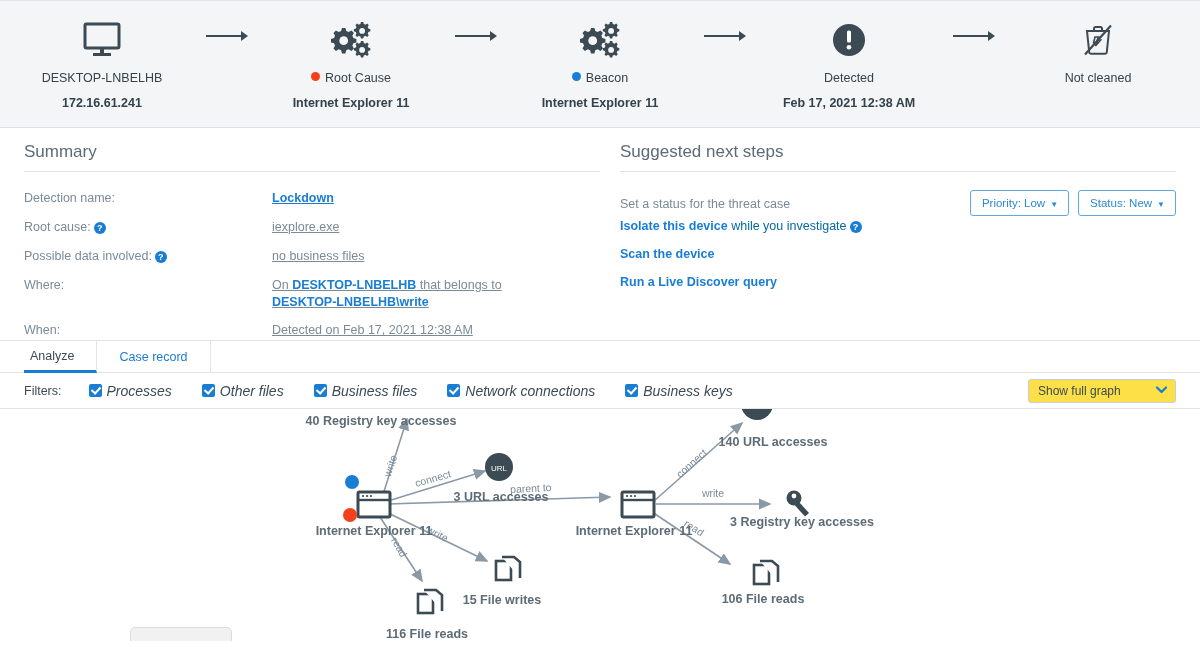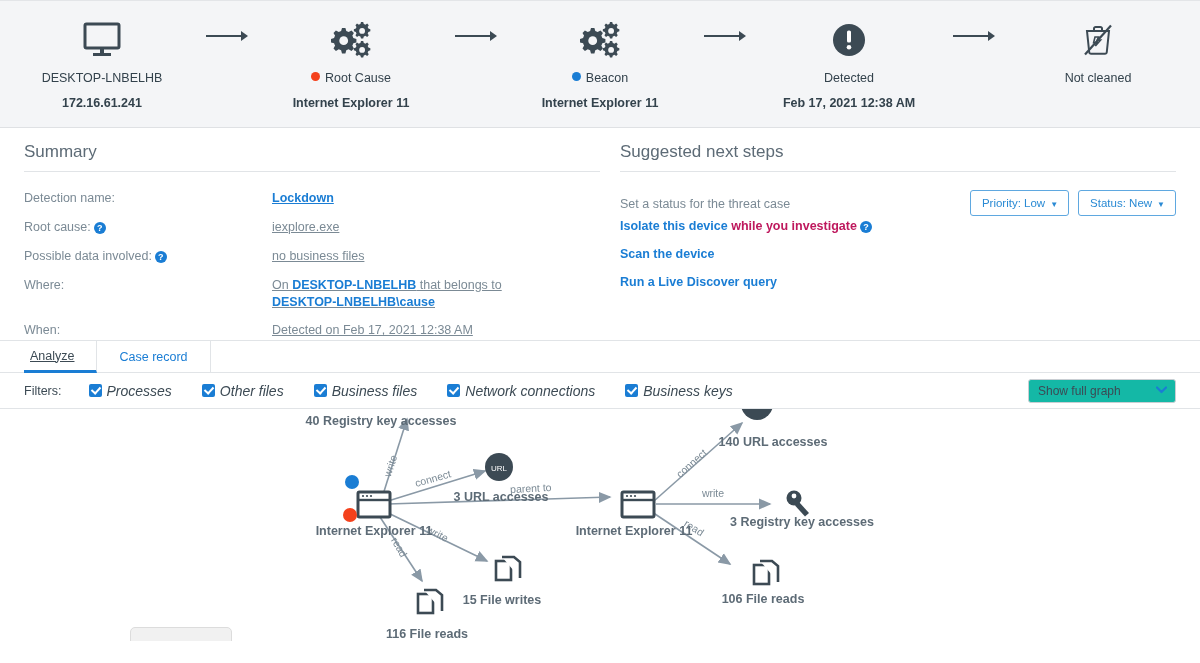--- a/index.html
+++ b/index.html
@@ -111,21 +111,21 @@
     color:#2a8ad4;
     background:#fff;
     font-size:11.5px;
     padding:6px 10px 6px 11px;
     white-space:nowrap;
     font-family:"Liberation Sans", sans-serif;
     cursor:pointer;
   }
   .pill .caret{ font-size:8px; margin-left:5px; }
   .step-line{ margin-bottom:14px; font-size:12.5px; }
-  .step-line .muted{ color:#be185d; font-weight:bold; }
+  .step-line .muted{ color:#0369a1; font-weight:normal; }
 
   
   .tabs-wrap{
     border-top:1px solid #e1e4e7;
     margin:0 0 0 0;
     padding:0 24px;
     height:33px;
     display:flex;
     align-items:stretch;
     position:relative;
@@ -137,21 +137,21 @@
   .tab{
     display:flex;align-items:center;
     padding:0 22px;
     font-size:12.5px;
     color:#1a7dd4;
     border-right:1px solid #e1e4e7;
     cursor:pointer;
     position:relative;
     z-index:2;
   }
-  .tab:first-child{ padding-left:6px; padding-right:22px;text-decoration:underline;}
+  .tab:first-child{ padding-left:6px; padding-right:22px;}
   .tab.active{ color:#3c4a54; border-bottom:3px solid #1a7dd4; }
 
   
   .filters{
     height:36px;
     padding:0 24px;
     display:flex;
     align-items:center;
     justify-content:space-between;
     border-bottom:1px solid #e1e4e7;
@@ -165,21 +165,21 @@
   }
   .cbox:after{
     content:"";position:absolute;left:4px;top:1px;
     width:4px;height:7px;border:solid #fff;border-width:0 2px 2px 0;
     transform:rotate(42deg);
   }
   .fchk span{ color:#3c4a54; font-size:14px;font-style:italic;}
   .select{
     border:1px solid #c9ced3;
     border-radius:3px;
-    background:#14b8a6;
+    background:#fde047;
     width:148px;height:24px;
     display:flex;align-items:center;justify-content:space-between;
     padding:0 8px 0 9px;
     font-size:12px;color:#3c4a54;
     cursor:pointer;
   }
   .select .caret{ color:#1a7dd4; font-size:10px;}
 
   
   .graph{
@@ -331,21 +331,21 @@
       <div class="v">iexplore.exe</div>
     </div>
 
     <div class="kv">
       <div class="k"><span>Possible data involved:</span><span class="help">?</span></div>
       <div class="v">no business files</div>
     </div>
 
     <div class="kv">
       <div class="k">Where:</div>
-      <div class="v" style="max-width:290px"><span>On </span><span class="lnk">DESKTOP-LNBELHB</span><span> that belongs to </span><span class="lnk">DESKTOP-LNBELHB\cause</span></div>
+      <div class="v" style="max-width:290px"><span>On </span><span class="lnk">DESKTOP-LNBELHB</span><span> that belongs to </span><span class="lnk">DESKTOP-LNBELHB\write</span></div>
     </div>
 
     <div class="kv">
       <div class="k">When:</div>
       <div class="v">Detected on Feb 17, 2021 12:38 AM</div>
     </div>
   </div>
 
   <div class="panel panel-right">
     <div class="panel-h">Suggested next steps</div>

